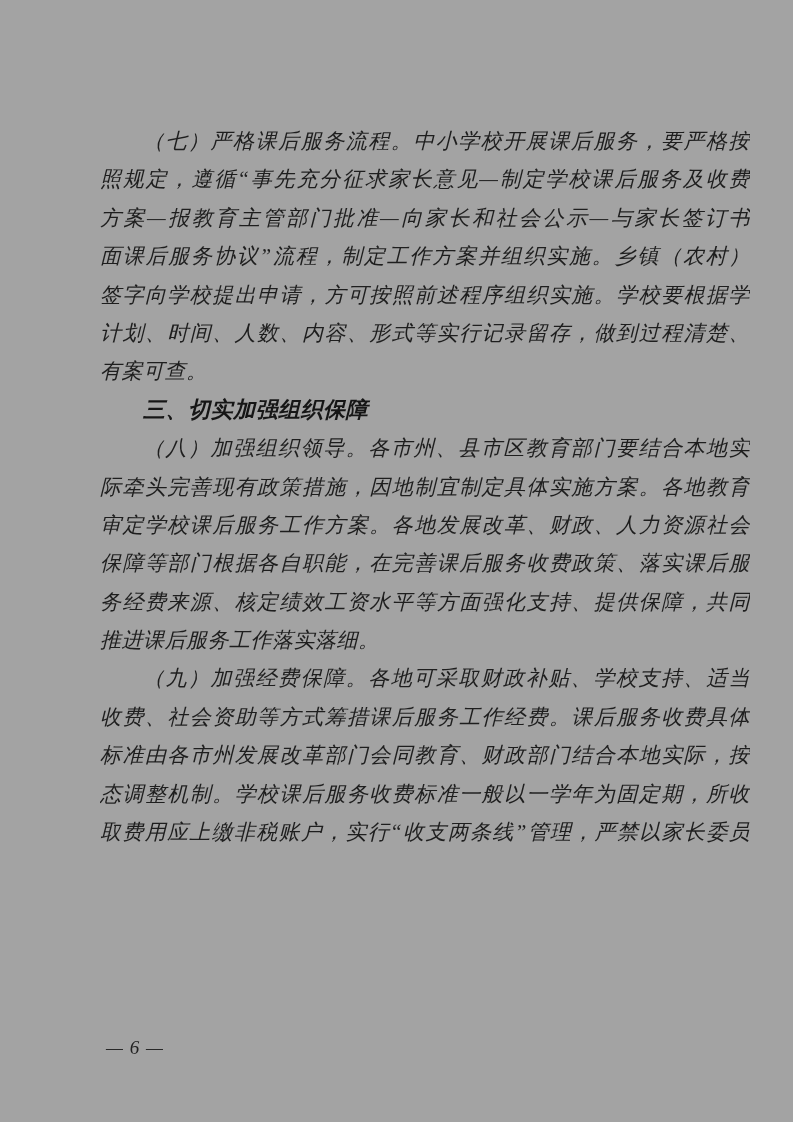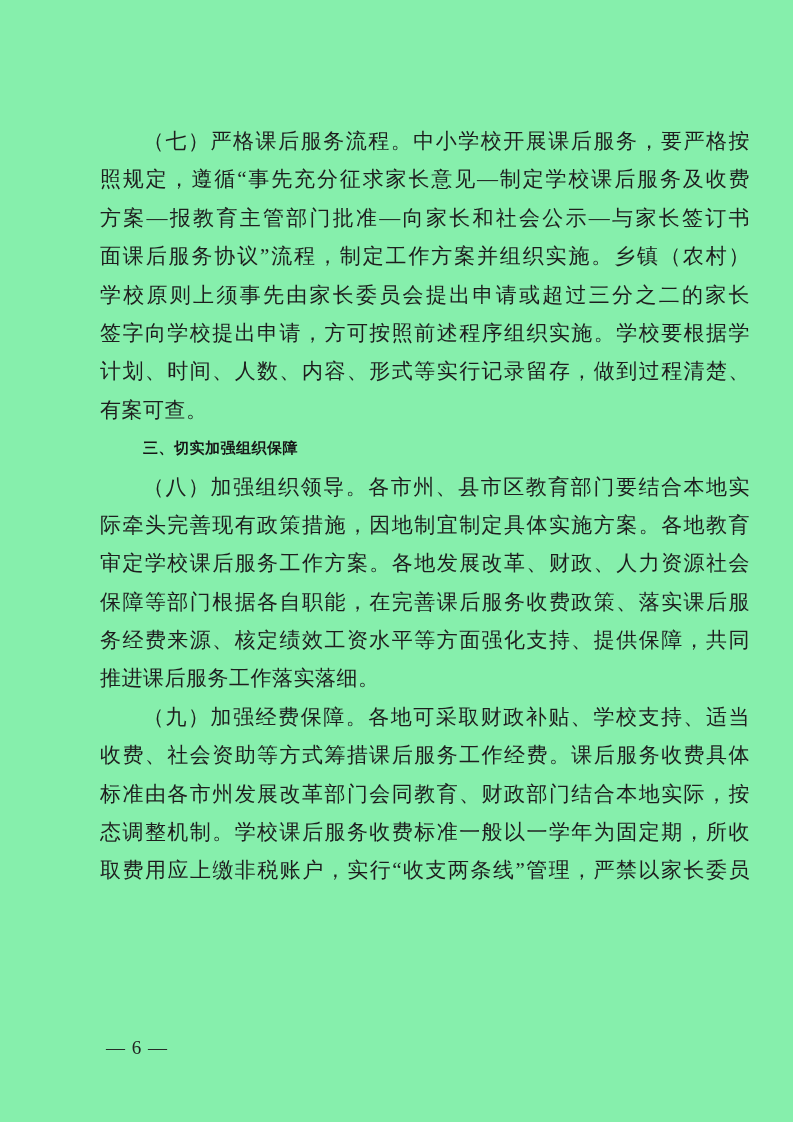--- a/index.html
+++ b/index.html
@@ -4,24 +4,25 @@
 <style>
   html, body {
     margin: 0;
     padding: 0;
     background: #ffffff;
   }
   .page {
     position: relative;
     width: 793px;
     height: 1122px;
-    background: #86efac;
+    background: #a3a3a3;
     overflow: hidden;
     font-family: "Liberation Serif", "DejaVu Serif", serif;
     color: #1e1e1e;
+    font-style: italic;
   }
   .text-block {
     position: absolute;
     left: 100px;
     top: 122px;
     width: 650px;
   }
   .line {
     height: 38.4px;
     line-height: 38.4px;
@@ -36,21 +37,21 @@
   .end {
     text-align: right;
     text-align-last: left;
   }
   .indent {
     padding-left: 43px;
   }
   .heading-line {
     font-family: "Liberation Sans", "DejaVu Sans", sans-serif;
     font-weight: 700;
-    font-size: 15px;
+    font-size: 22px;
     color: #161616;
   }
   .footer {
     position: absolute;
     left: 106px;
     top: 1036px;
     font-size: 19px;
     line-height: 24px;
     color: #222222;
     letter-spacing: 1px;
@@ -59,21 +60,20 @@
 </head>
 <body>
 
 <div class="page">
   <div class="text-block">
 
     <div class="line fill indent">（七）严格课后服务流程。中小学校开展课后服务，要严格按</div>
     <div class="line fill">照规定，遵循“事先充分征求家长意见—制定学校课后服务及收费</div>
     <div class="line fill">方案—报教育主管部门批准—向家长和社会公示—与家长签订书</div>
     <div class="line fill">面课后服务协议”流程，制定工作方案并组织实施。乡镇（农村）</div>
-    <div class="line fill">学校原则上须事先由家长委员会提出申请或超过三分之二的家长</div>
     <div class="line fill">签字向学校提出申请，方可按照前述程序组织实施。学校要根据学</div>
     <div class="line fill">计划、时间、人数、内容、形式等实行记录留存，做到过程清楚、</div>
     <div class="line end">有案可查。</div>
 
     <div class="line end indent heading-line">三、切实加强组织保障</div>
 
     <div class="line fill indent">（八）加强组织领导。各市州、县市区教育部门要结合本地实</div>
     <div class="line fill">际牵头完善现有政策措施，因地制宜制定具体实施方案。各地教育</div>
     <div class="line fill">审定学校课后服务工作方案。各地发展改革、财政、人力资源社会</div>
     <div class="line fill">保障等部门根据各自职能，在完善课后服务收费政策、落实课后服</div>

